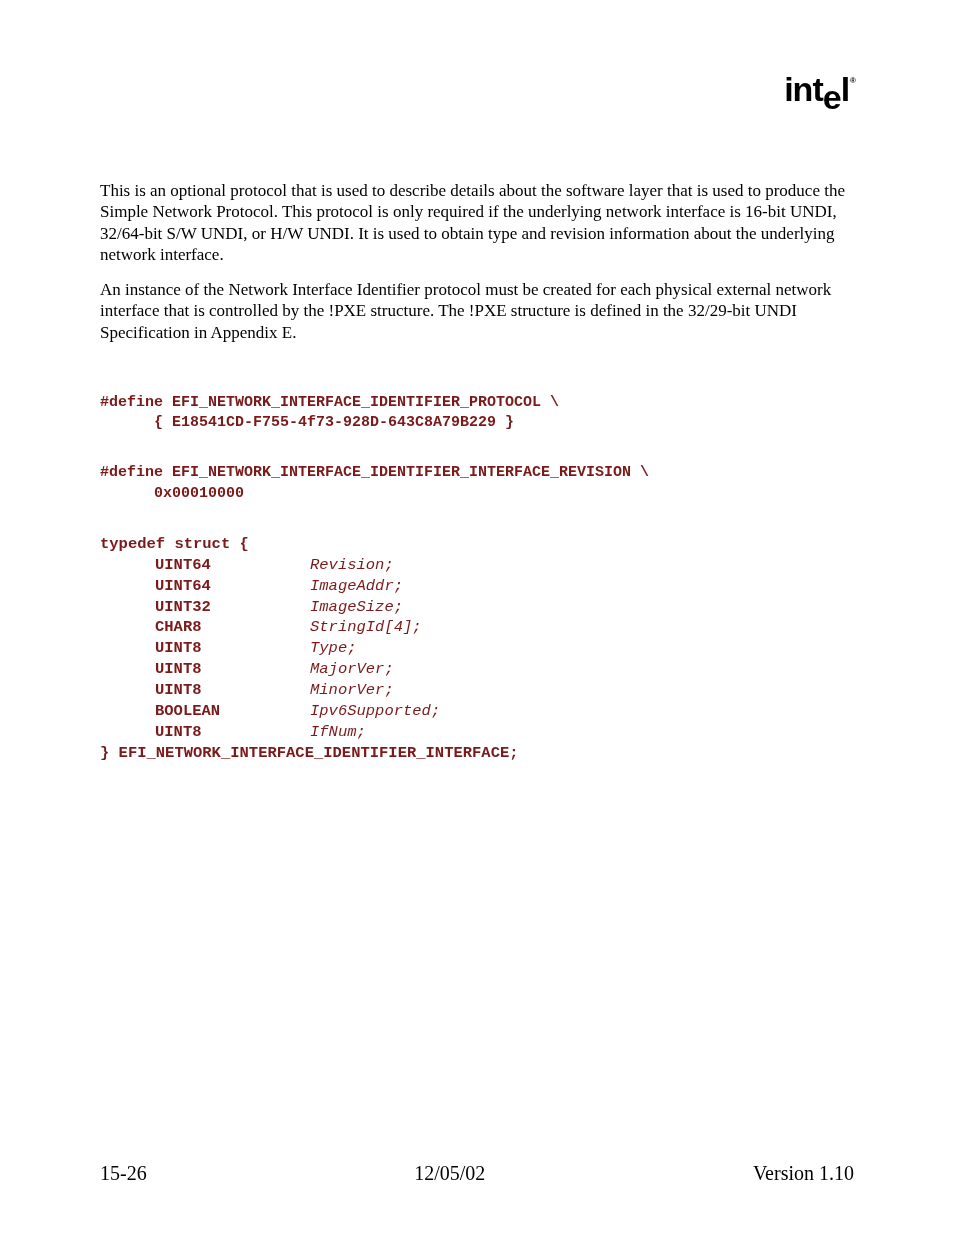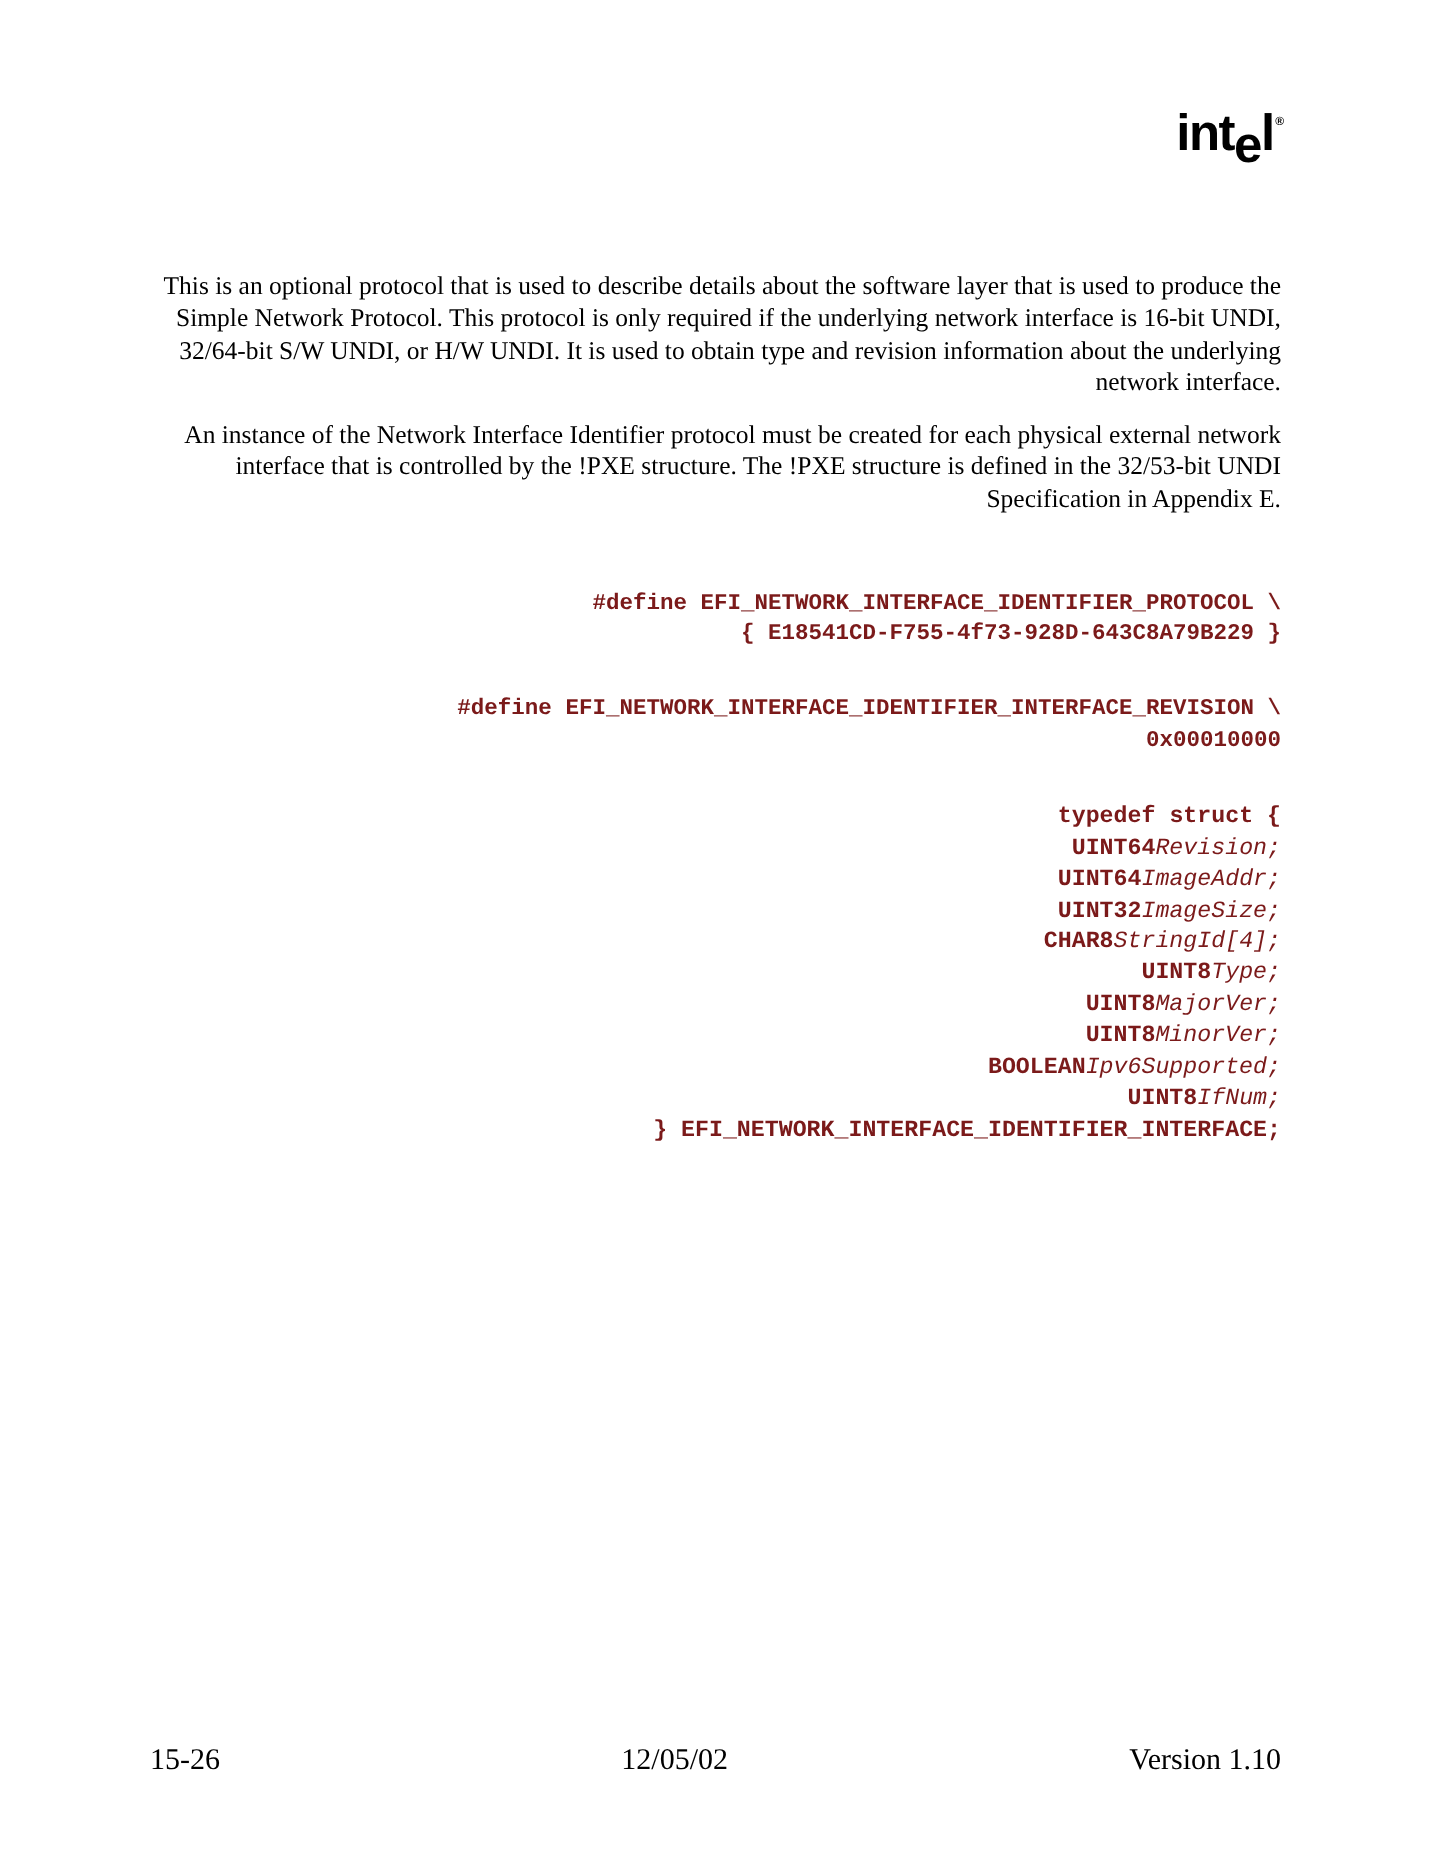--- a/index.html
+++ b/index.html
@@ -11,21 +11,20 @@
     width: 954px;
     height: 1235px;
     position: relative;
     box-sizing: border-box;
   }
   .page {
     padding: 60px 100px 40px 100px;
     box-sizing: border-box;
     height: 100%;
     position: relative;
-    text-align: right;
   }
   .logo {
     position: absolute;
     top: 70px;
     right: 100px;
     font-family: Arial, Helvetica, sans-serif;
     font-size: 34px;
     font-weight: bold;
     letter-spacing: -1px;
     color: #000;
@@ -67,21 +66,20 @@
     margin-top: 30px;
     font-family: "Courier New", Courier, monospace;
     font-size: 15.5px;
     color: #7b1a1a;
     line-height: 1.35;
   }
   .struct .kw {
     font-weight: bold;
     font-style: normal;
     display: inline-block;
-    margin-left: 12px;
   }
   .struct .ty {
     font-weight: bold;
     font-style: normal;
     display: inline-block;
     width: 155px;
   }
   .struct .indent {
     display: inline-block;
     width: 55px;
@@ -104,21 +102,21 @@
   }
 </style>
 </head>
 <body>
 
 <div class="page">
   <div class="logo"><span>int</span><sub>e</sub><span>l</span><span class="reg">®</span></div>
 
   <div class="content">
     <p>This is an optional protocol that is used to describe details about the software layer that is used to produce the Simple Network Protocol.  This protocol is only required if the underlying network interface is 16-bit UNDI, 32/64-bit S/W UNDI, or H/W UNDI.  It is used to obtain type and revision information about the underlying network interface.</p>
-    <p>An instance of the Network Interface Identifier protocol must be created for each physical external network interface that is controlled by the !PXE structure.  The !PXE structure is defined in the 32/53-bit UNDI Specification in Appendix E.</p>
+    <p>An instance of the Network Interface Identifier protocol must be created for each physical external network interface that is controlled by the !PXE structure.  The !PXE structure is defined in the 32/29-bit UNDI Specification in Appendix E.</p>
 
 
     <div class="codeblock"><span>#define EFI_NETWORK_INTERFACE_IDENTIFIER_PROTOCOL \</span>
 <span>      { E18541CD-F755-4f73-928D-643C8A79B229 }</span></div>
 
     <div class="codeblock" style="margin-top:30px;"><span>#define EFI_NETWORK_INTERFACE_IDENTIFIER_INTERFACE_REVISION \</span>
 <span>      0x00010000</span></div>
 
     <div class="struct">
       <div class="struct-row"><span class="kw">typedef struct {</span></div>

